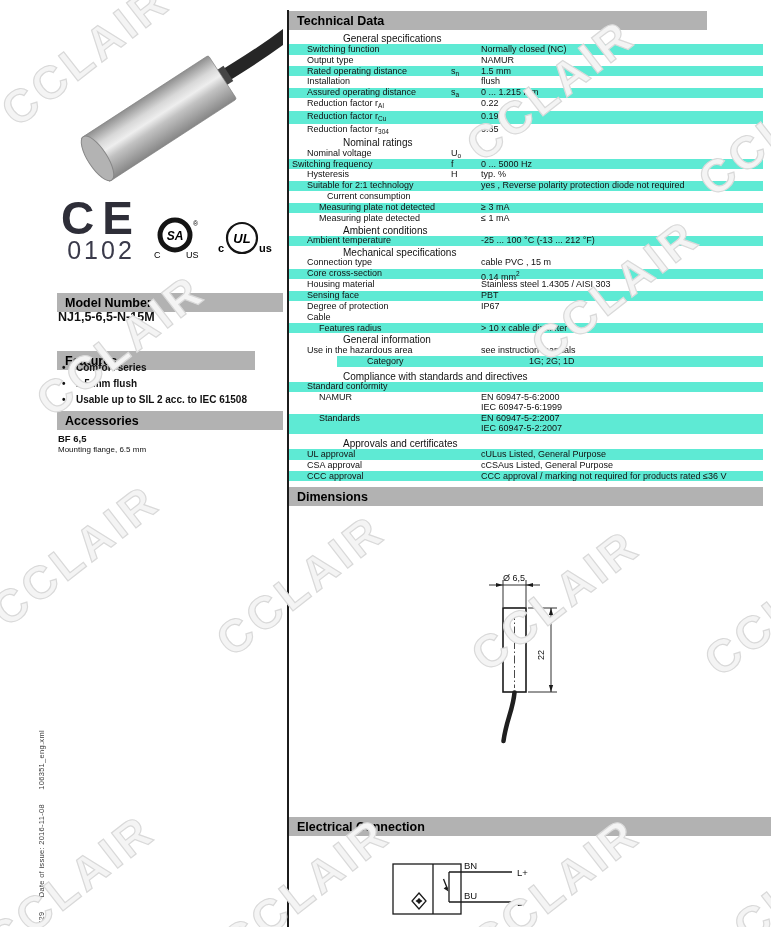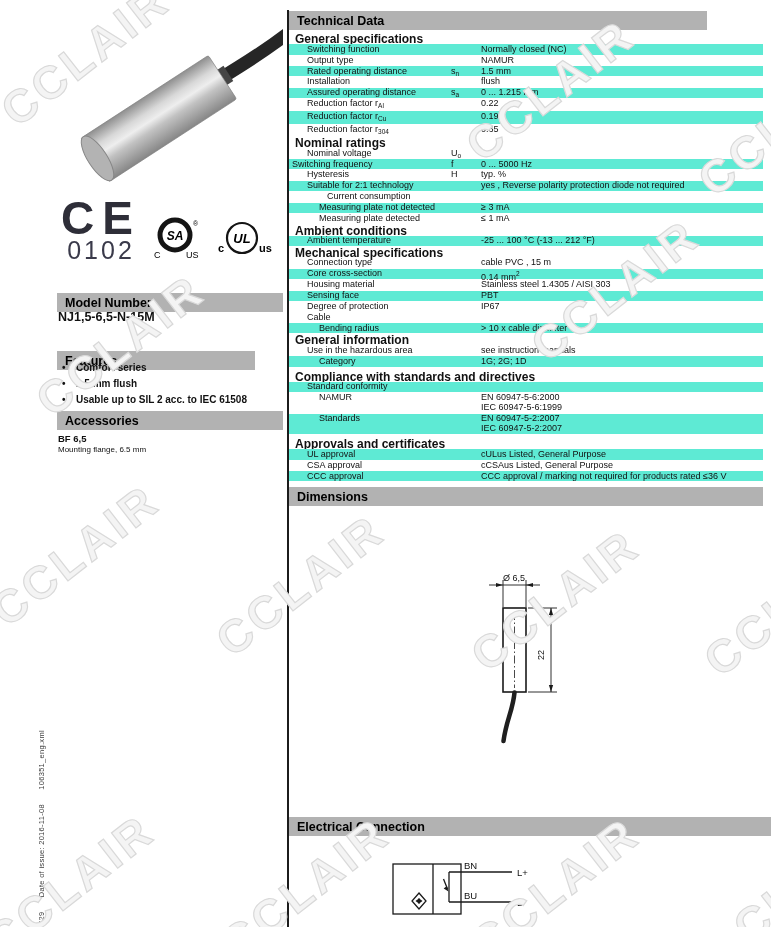--- a/index.html
+++ b/index.html
@@ -29,21 +29,21 @@
 
   .model-value{position:absolute;left:58px;top:310px;font-size:12.5px;font-weight:bold;z-index:2;}
   .features-list{position:absolute;left:58px;top:360px;width:226px;z-index:2;}
   .feature-item{font-size:10px;font-weight:bold;line-height:16px;display:flex;}
   .feature-item .bullet{width:14px;padding-left:4px;}
   .acc-name{position:absolute;left:58px;top:433px;font-size:9.5px;font-weight:bold;z-index:2;}
   .acc-desc{position:absolute;left:58px;top:445px;font-size:8px;z-index:2;}
 
   
   .ttable{position:absolute;left:289px;top:33px;width:474px;z-index:2;}
-  .thead{font-size:12px;font-weight:bold;height:10px;padding:1.3px 0 0 6px;line-height:10px;}
+  .thead{font-size:10px;font-weight:normal;height:10px;padding:1.3px 0 0 6px;line-height:10px;margin-left:48px;}
   .thead.gap{margin-top:4px;}
   .trow{position:relative;min-height:9.8px;margin-bottom:0.6px;padding:0.5px 0 0 18px;
         font-size:9px;line-height:9.6px;box-sizing:content-box;}
   .trow.shaded{background:#5eead4;}
   .trow.tall{min-height:19.8px;}
   .trow .sym{position:absolute;left:162px;top:0.5px;}
   .trow .val{position:absolute;left:192px;top:0.5px;width:278px;}
   .subscript{font-size:6.5px;vertical-align:-2px;}
   .superscript{font-size:6.5px;vertical-align:3.5px;}
 
@@ -143,24 +143,24 @@
       <div class="trow" style="padding-left: 30px;"><span class="lab">Measuring plate detected</span><span class="val">≤ 1 mA</span></div>
       <div class="thead">Ambient conditions</div>
       <div class="trow shaded" style="padding-left: 18px;"><span class="lab">Ambient temperature</span><span class="val">-25 ... 100 °C (-13 ... 212 °F)</span></div>
       <div class="thead">Mechanical specifications</div>
       <div class="trow" style="padding-left: 18px;"><span class="lab">Connection type</span><span class="val">cable PVC , 15 m</span></div>
       <div class="trow shaded" style="padding-left: 18px;"><span class="lab">Core cross-section</span><span class="val">0.14 mm<span class="superscript">2</span></span></div>
       <div class="trow" style="padding-left: 18px;"><span class="lab">Housing material</span><span class="val">Stainless steel 1.4305 / AISI 303</span></div>
       <div class="trow shaded" style="padding-left: 18px;"><span class="lab">Sensing face</span><span class="val">PBT</span></div>
       <div class="trow" style="padding-left: 18px;"><span class="lab">Degree of protection</span><span class="val">IP67</span></div>
       <div class="trow" style="padding-left: 18px;"><span class="lab">Cable</span><span class="val"></span></div>
-      <div class="trow shaded" style="padding-left: 30px;"><span class="lab">Bending radius</span><span class="val">&gt; 10 x cable diameter</span></div>
+      <div class="trow shaded" style="padding-left: 30px;"><span class="lab">Features radius</span><span class="val">&gt; 10 x cable diameter</span></div>
       <div class="thead">General information</div>
       <div class="trow" style="padding-left: 18px;"><span class="lab">Use in the hazardous area</span><span class="val">see instruction manuals</span></div>
-      <div class="trow shaded" style="padding-left: 30px;"><span class="lab">Category</span><span class="val">1G; 2G; 1D</span></div>
+      <div class="trow shaded" style="padding-left: 30px; margin-left: 48px;"><span class="lab">Category</span><span class="val">1G; 2G; 1D</span></div>
       <div class="thead gap">Compliance with standards and directives</div>
       <div class="trow shaded" style="padding-left: 18px;"><span class="lab">Standard conformity</span><span class="val"></span></div>
       <div class="trow tall" style="padding-left: 30px;"><span class="lab">NAMUR</span><span class="val">
           <div>EN 60947-5-6:2000</div>
           <div>IEC 60947-5-6:1999</div>
         </span></div>
       <div class="trow shaded tall" style="padding-left: 30px;"><span class="lab">Standards</span><span class="val">
           <div>EN 60947-5-2:2007</div>
           <div>IEC 60947-5-2:2007</div>
         </span></div>

